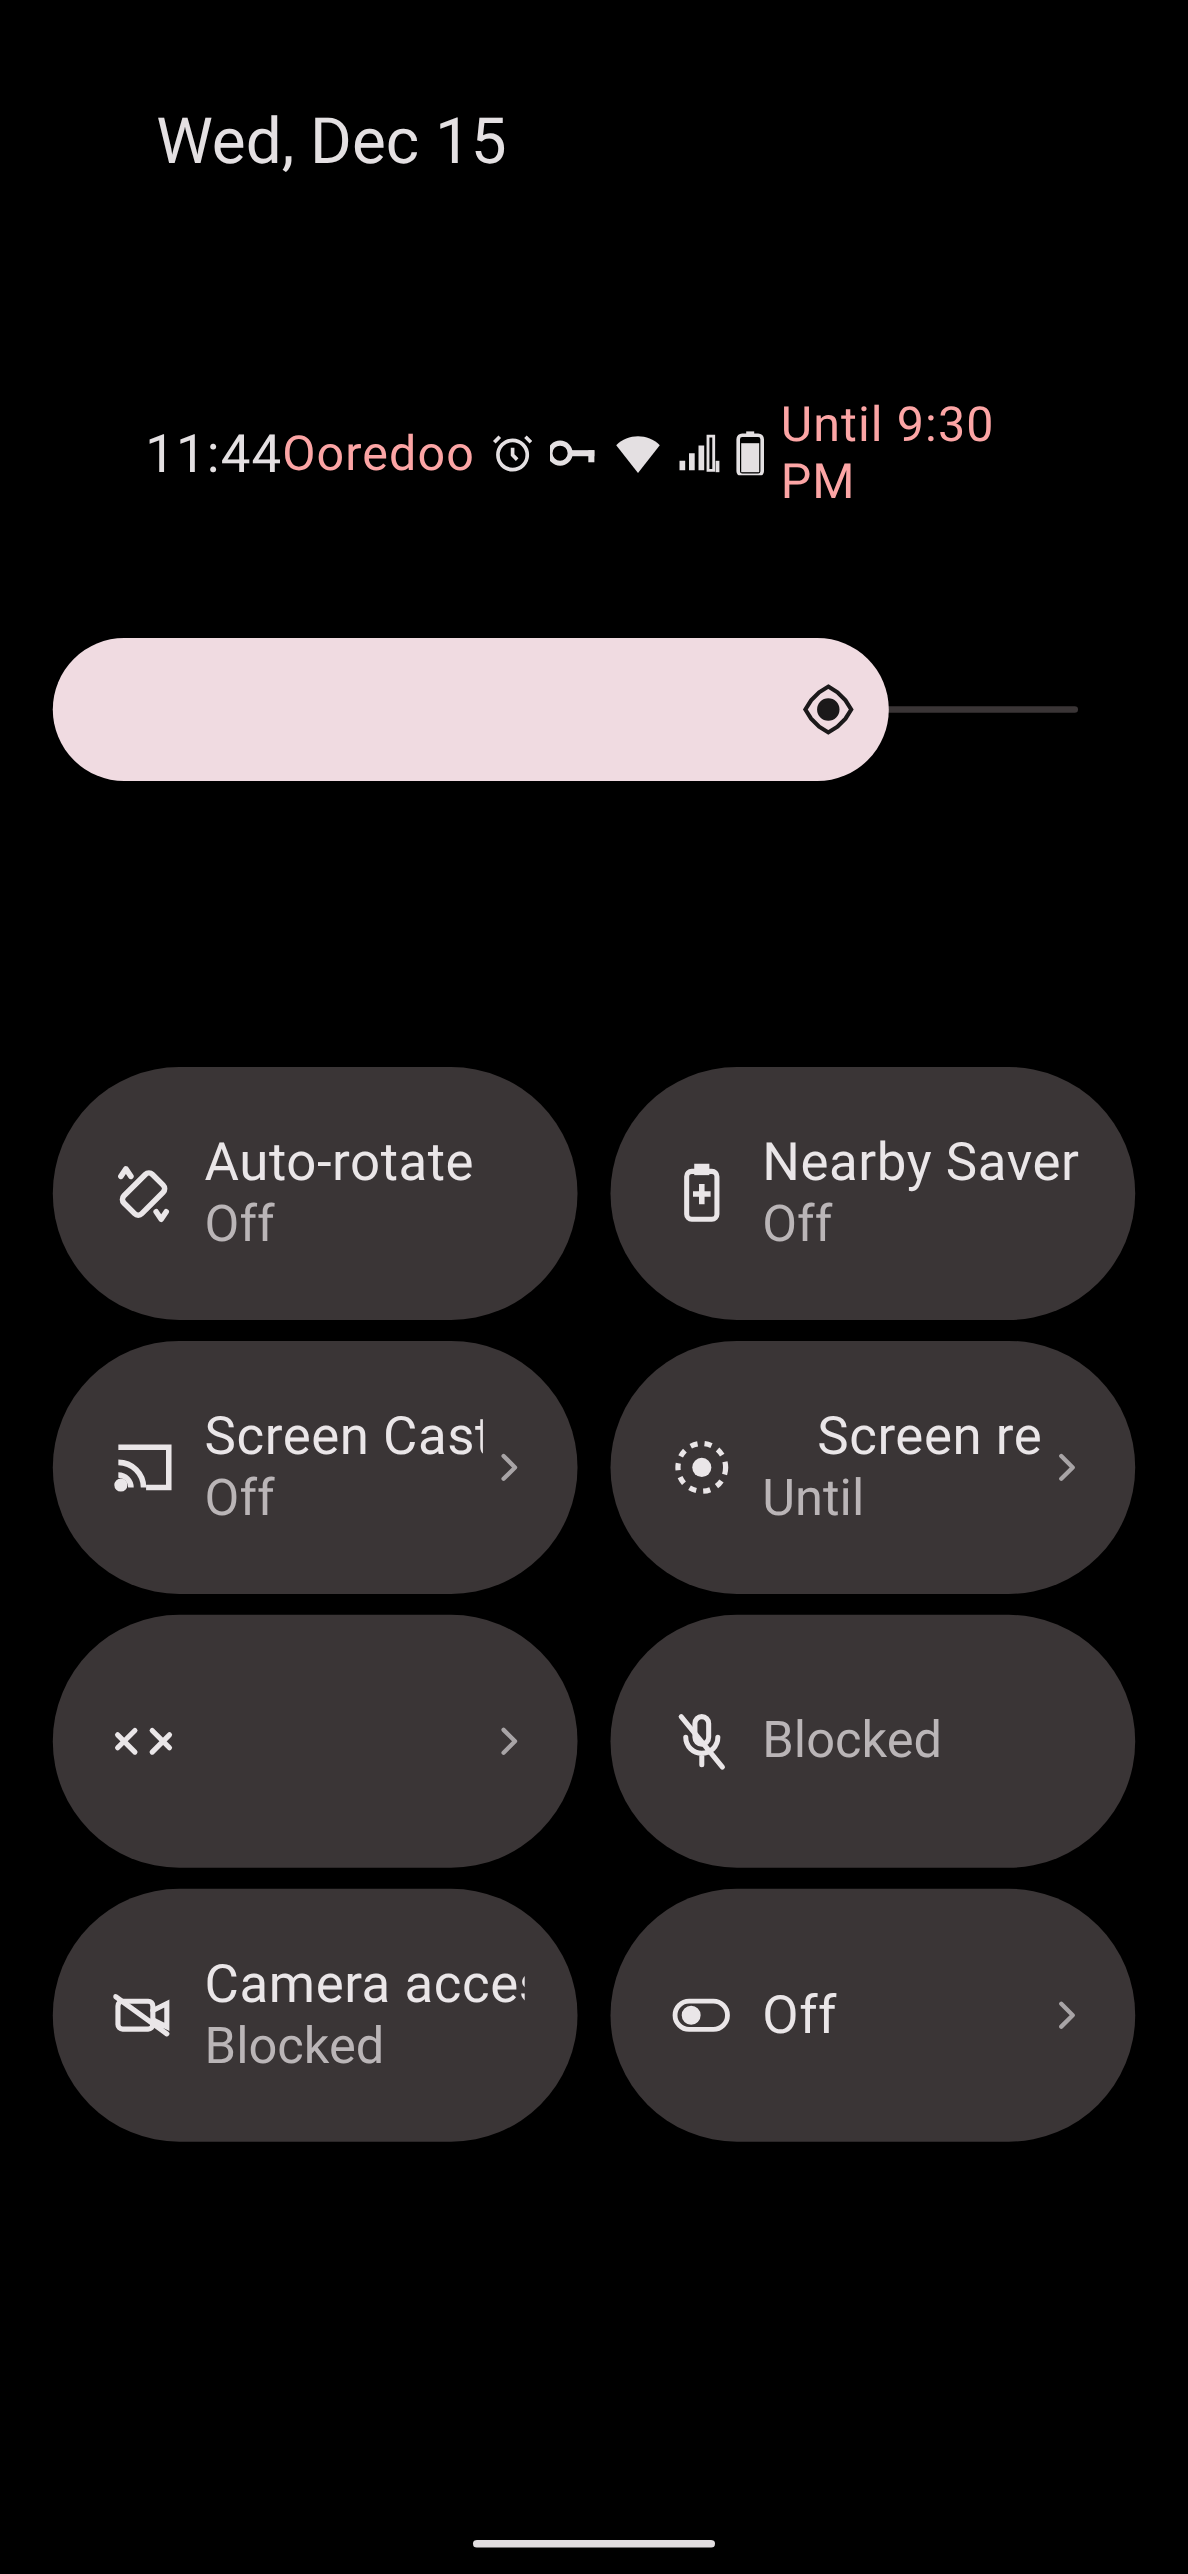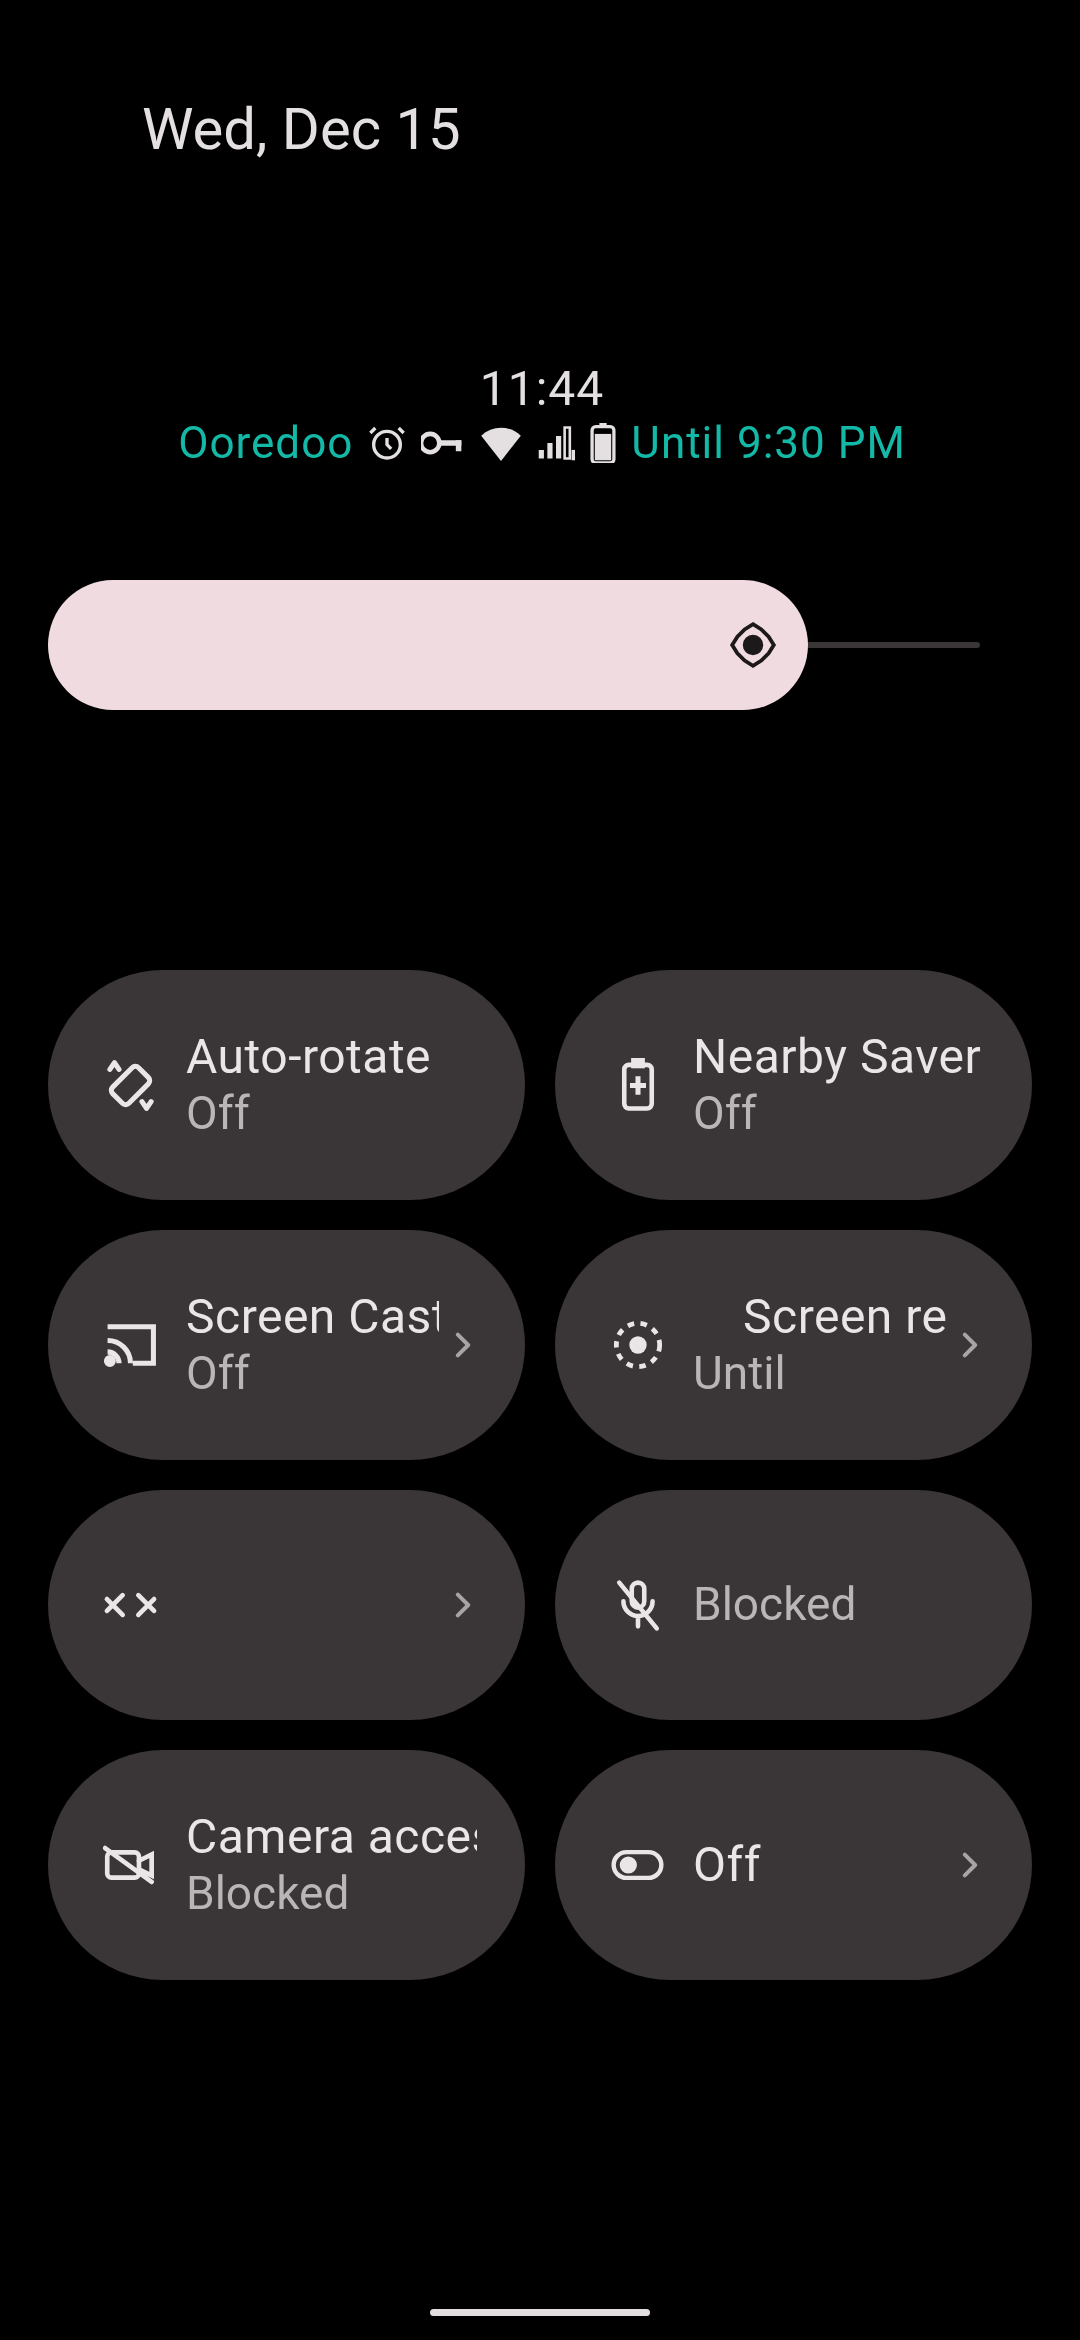--- a/index.html
+++ b/index.html
@@ -26,25 +26,24 @@
       left: 0;
       right: 0;
       width: 100%;
       padding: 0 128px 0 132px;
       display: flex;
       align-items: center;
       justify-content: center;
       font-size: 48px;
       letter-spacing: 1px;
       color: #e4e0e2;
-      flex-direction: column;
     }
     .status-left { font-size: 48px; }
     .status-right { display: flex; align-items: center; gap: 14px; font-size: 44px; }
-    .status-text { color: #14b8a6; }
+    .status-text { color: #fca5a5; }
     .brightness-area {
       position: absolute;
       top: 580px;
       left: 48px;
       right: 48px;
       display: flex;
       align-items: center;
     }
     .brightness-slider {
       position: relative;
@@ -81,21 +80,21 @@
       align-items: center;
       justify-content: center;
     }
     .tiles-grid {
       position: absolute;
       top: 970px;
       left: 48px;
       right: 48px;
       display: grid;
       grid-template-columns: 1fr 1fr;
-      gap: 30px 30px;
+      gap: 19px 30px;
     }
     .tile {
       background: #3a3536;
       border-radius: 115px;
       height: 230px;
       display: flex;
       align-items: center;
       padding: 0 48px 0 55px;
       position: relative;
       overflow: hidden;

